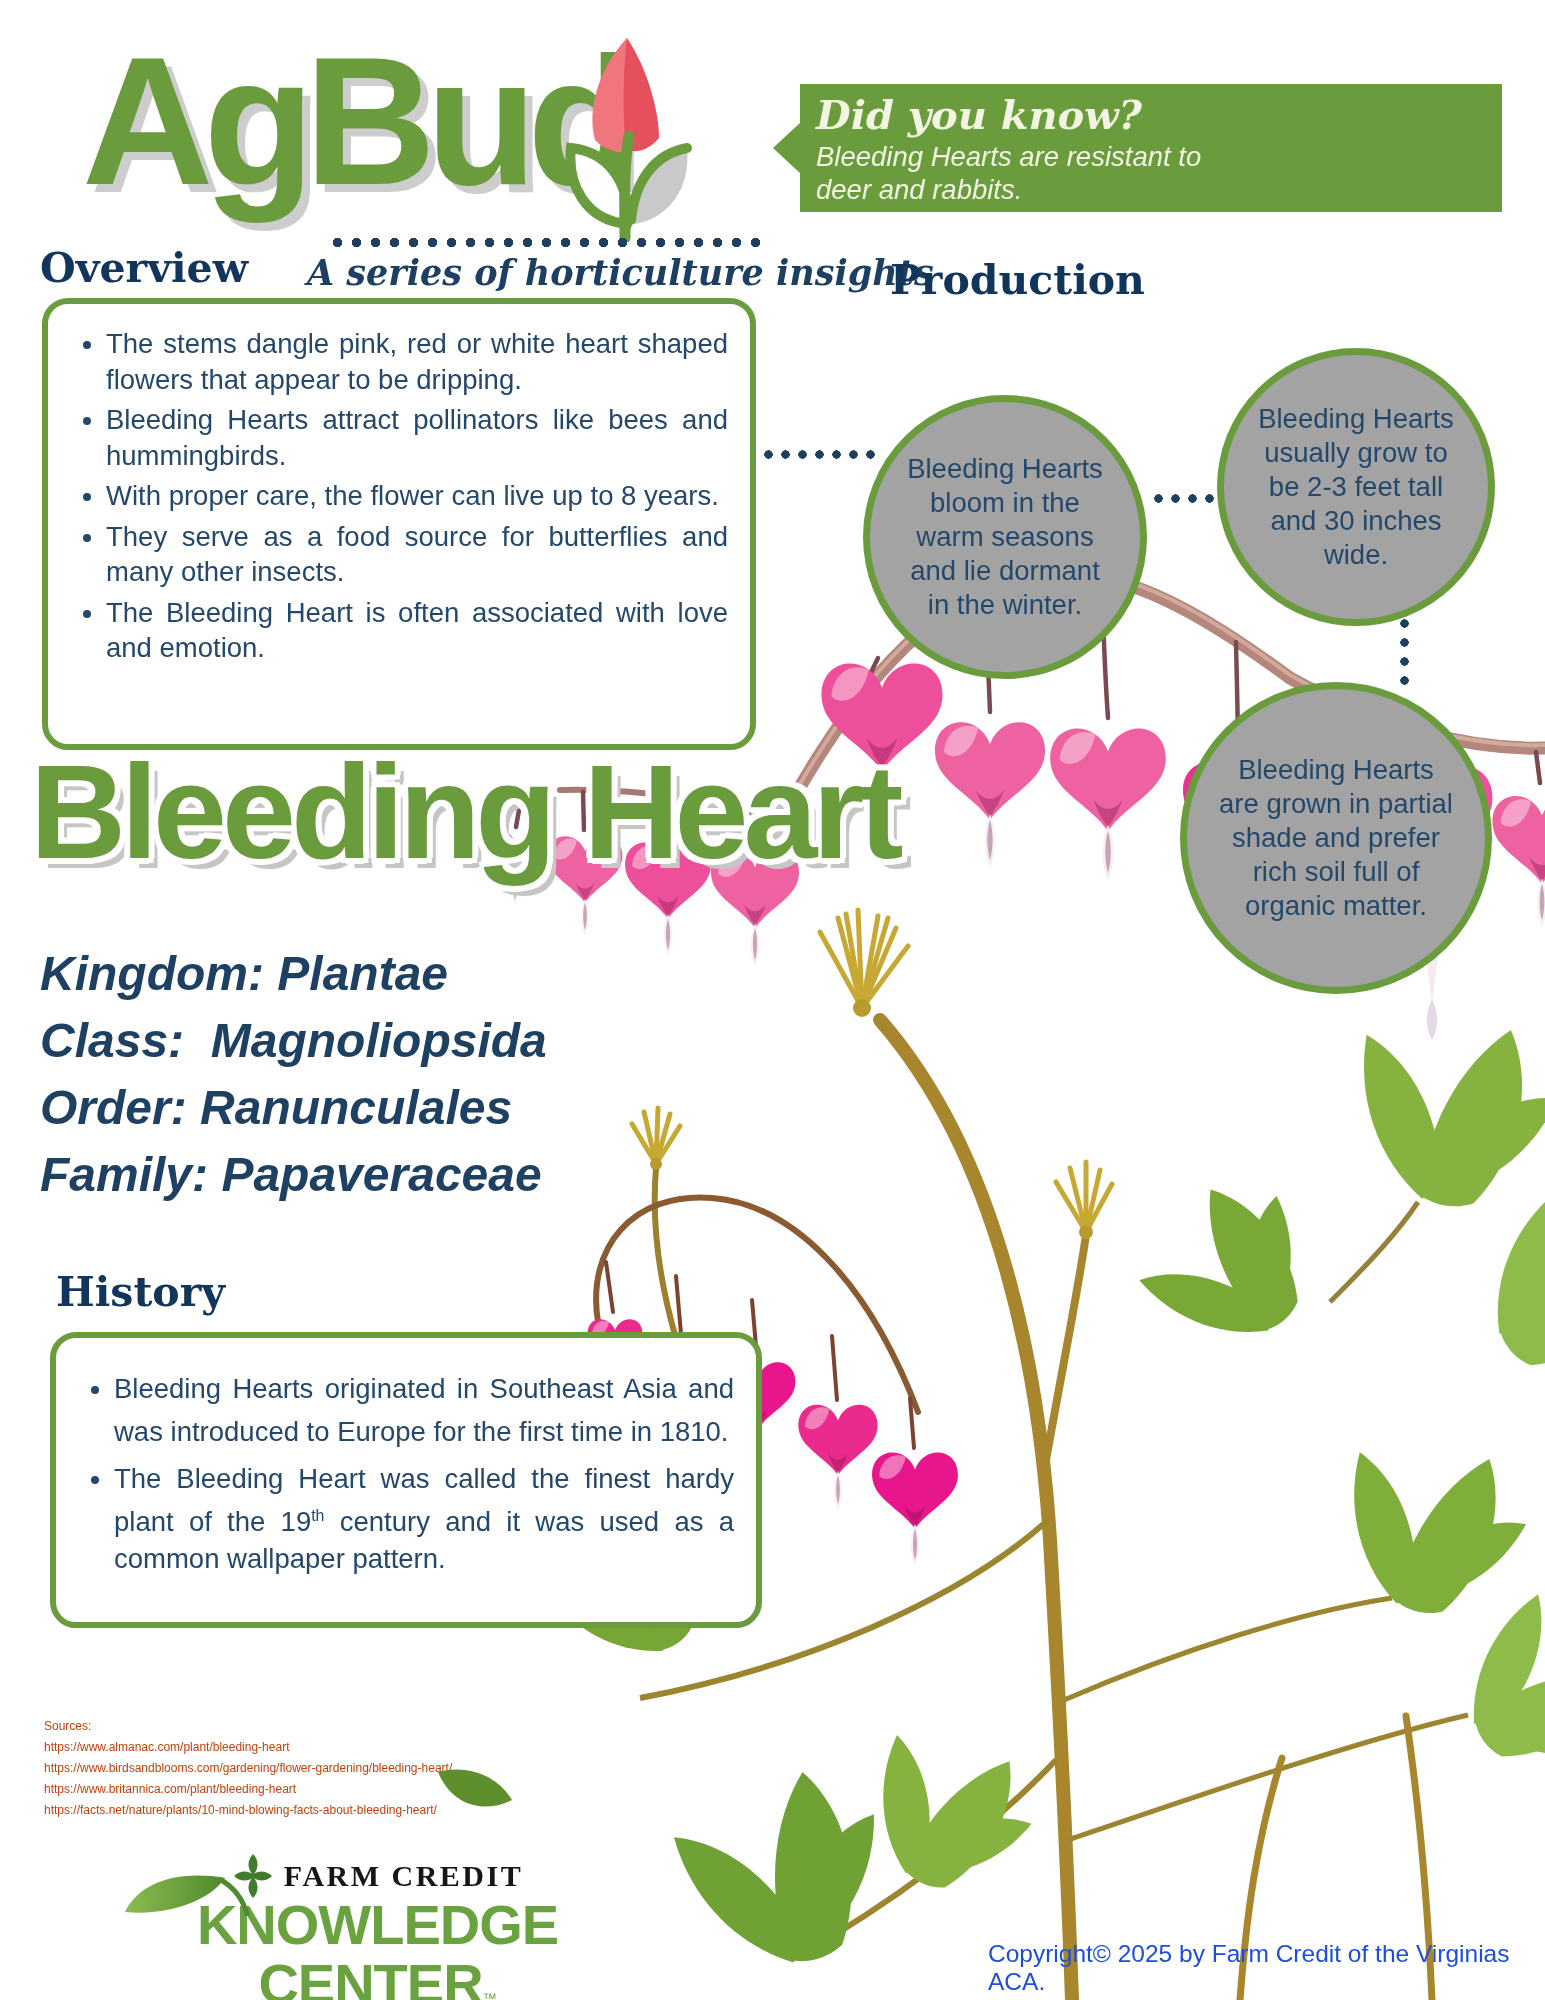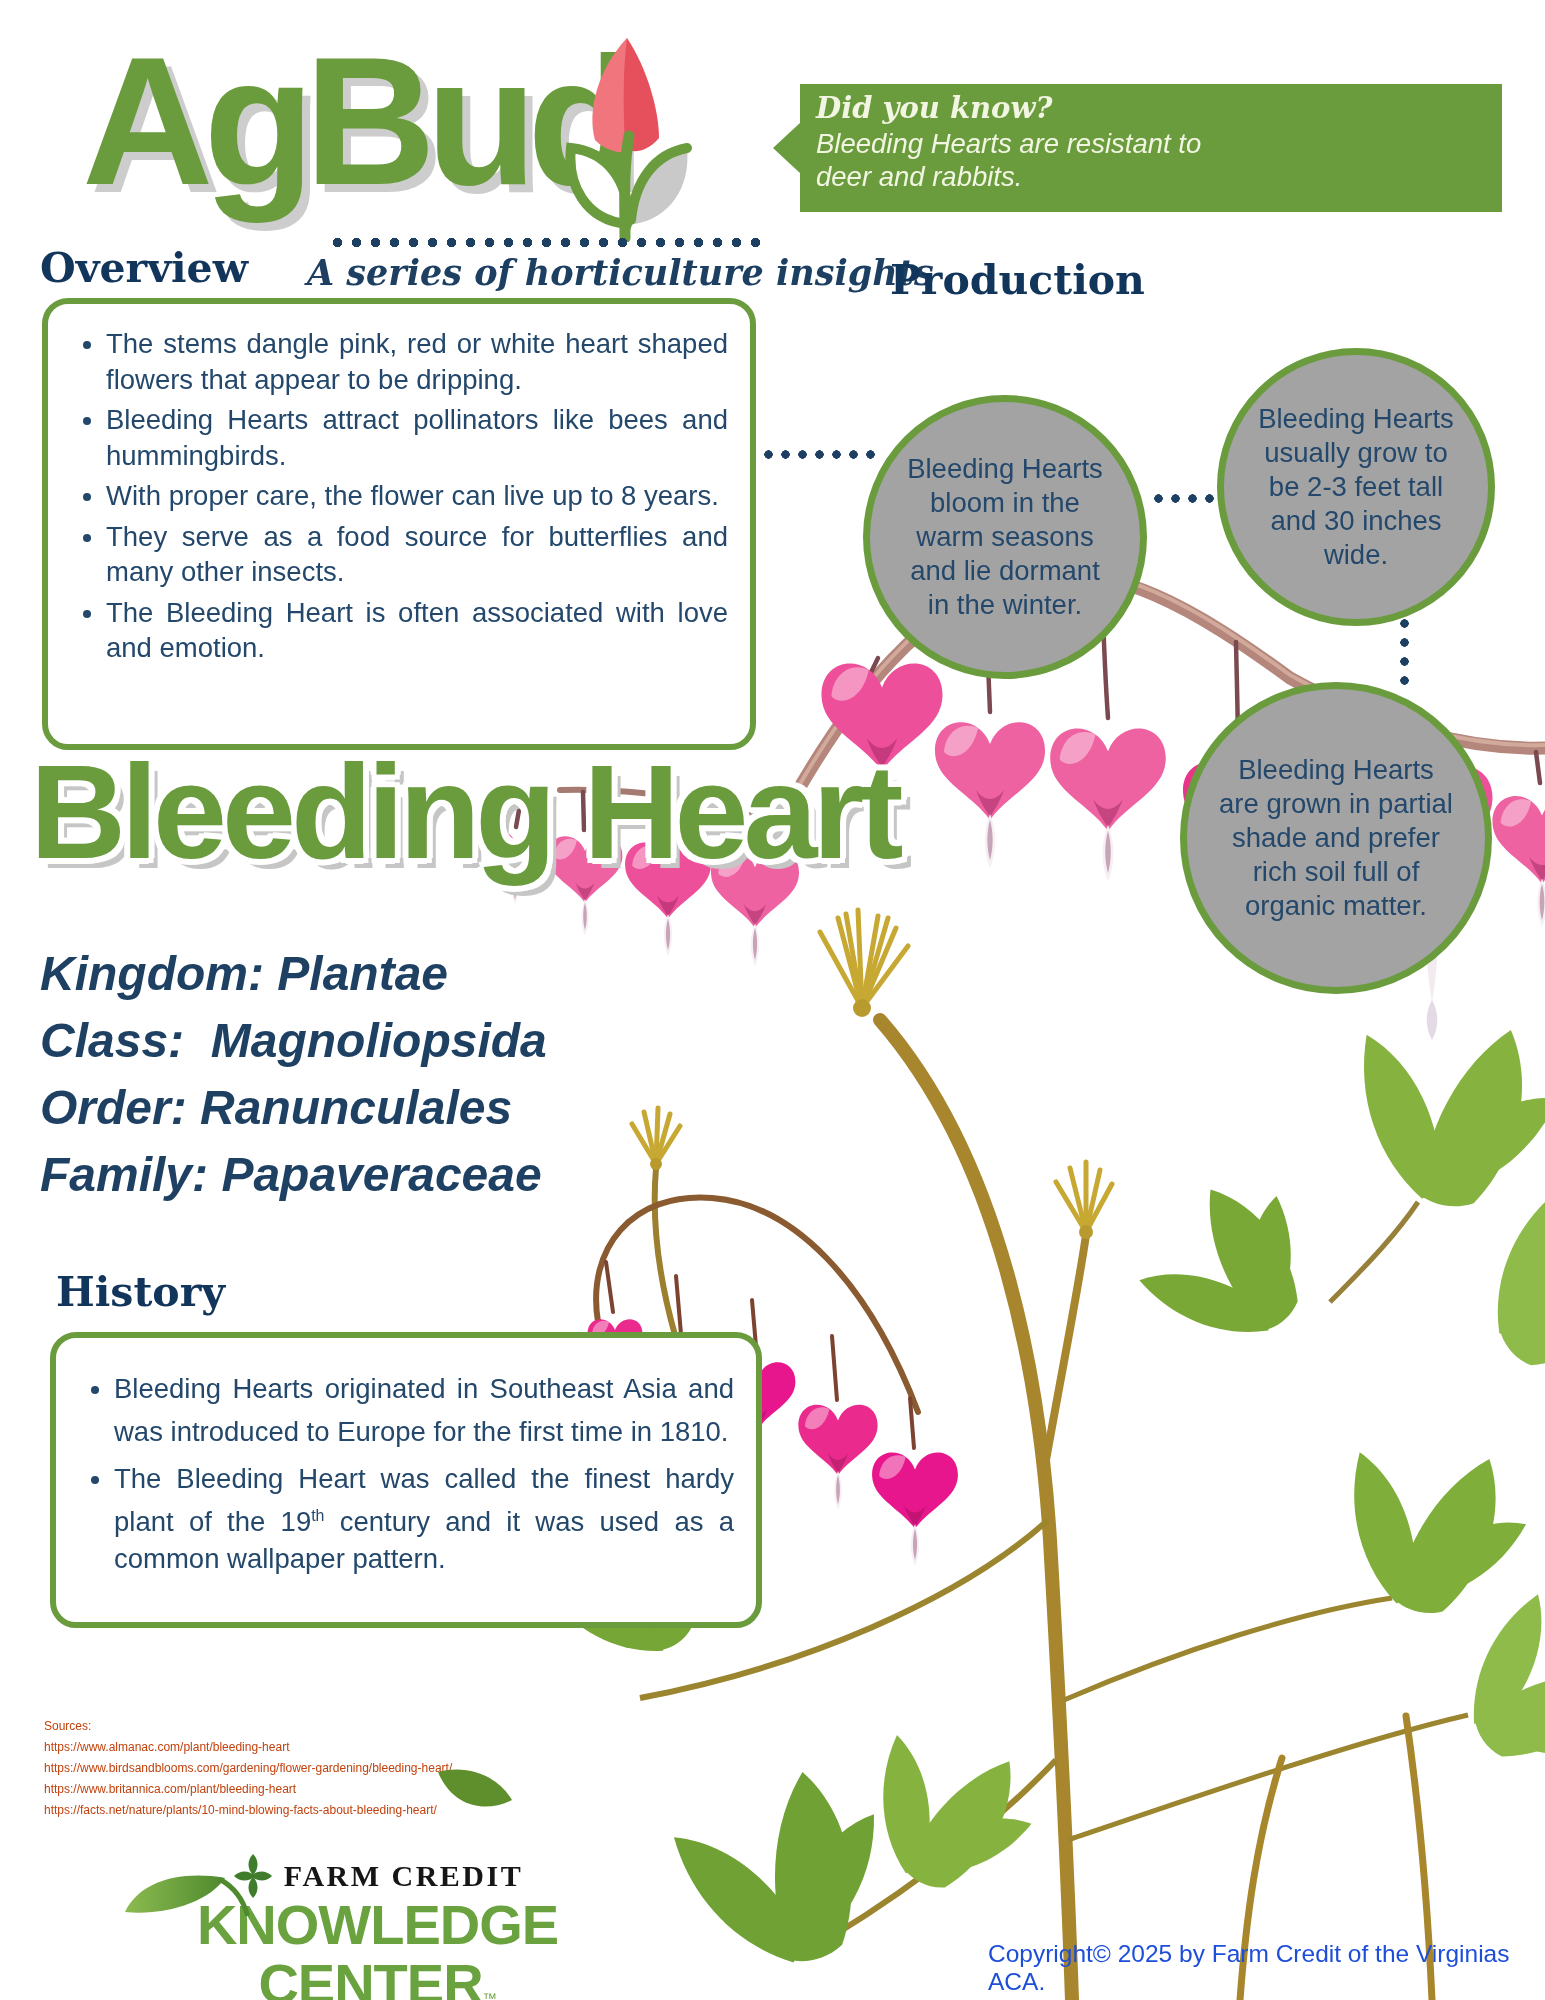--- a/index.html
+++ b/index.html
@@ -15,21 +15,21 @@
   .divider-dots{left:328px;top:236px;width:437px;height:13px;z-index:2;
         background-image:radial-gradient(circle,#1d3f61 4.5px,rgba(0,0,0,0) 5px);
         background-size:19px 13px;background-repeat:repeat-x;}
   .tagline{left:307px;top:252px;font-family:"DejaVu Serif",serif;font-style:italic;font-weight:bold;
         font-size:35px;color:var(--navy);z-index:2;}
   .dyk{left:800px;top:84px;width:702px;height:128px;background:var(--green);z-index:2;
         color:var(--cream);padding:8px 0 0 16px;box-sizing:border-box;}
   .dyk .notch{position:absolute;left:-27px;top:38px;width:0;height:0;
         border-top:26px solid transparent;border-bottom:26px solid transparent;
         border-right:28px solid var(--green);}
-  .dyk-title{font-family:"DejaVu Serif",serif;font-style:italic;font-weight:bold;font-size:29px;line-height:1.15;}
+  .dyk-title{font-family:"DejaVu Serif",serif;font-style:italic;font-weight:bold;font-size:40px;line-height:1.15;}
   .dyk-text{font-size:27.5px;line-height:1.2;width:440px;margin-top:2px;font-style:italic;}
   
   .h-serif{font-family:"DejaVu Serif",serif;font-weight:bold;font-size:41px;color:var(--heading);z-index:2;}
   
   .gbox{border:6px solid var(--green);border-radius:26px;background:#fff;box-sizing:border-box;z-index:2;}
   .gbox ul{margin:0;padding:0 0 0 34px;}
   .gbox li{font-size:27.5px;line-height:35.5px;color:var(--text);text-align:justify;margin-bottom:5px;}
   #overview-box{left:42px;top:298px;width:714px;height:452px;padding:22px 22px 0 24px;}
   #history-box{left:50px;top:1332px;width:712px;height:296px;padding:26px 22px 0 24px;}
   #history-box li{line-height:37px;margin-bottom:10px;margin-top:6px;}

